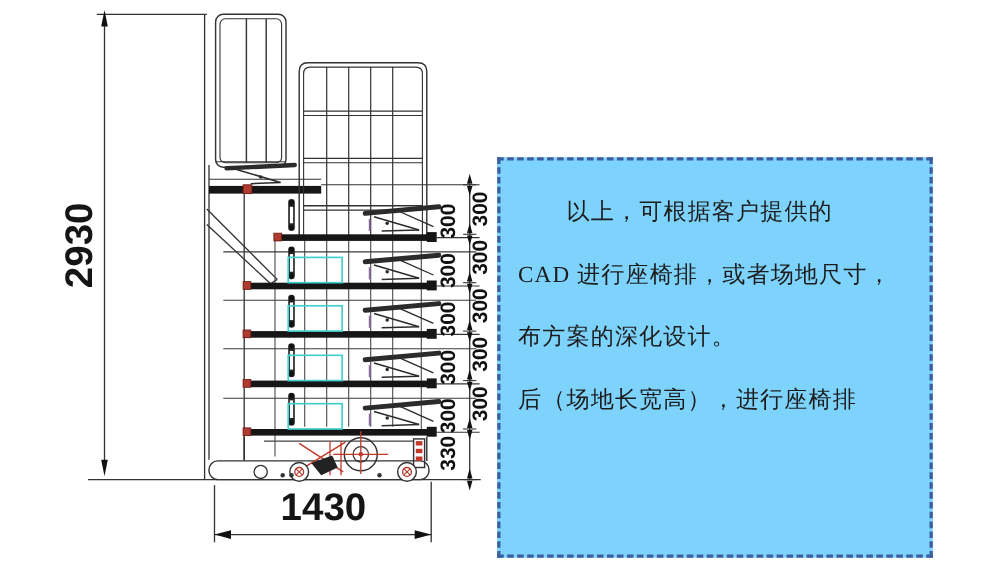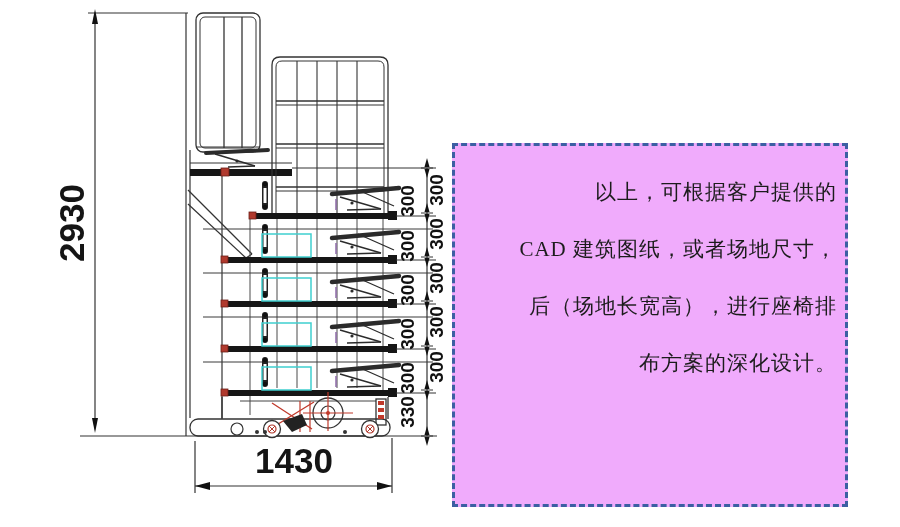--- a/index.html
+++ b/index.html
@@ -2,21 +2,21 @@
 <html><head>
 <meta charset="utf-8">
 <style>
   html,body{margin:0;padding:0;background:#ffffff;}
   #stage{position:relative;width:900px;height:527px;background:#ffffff;overflow:hidden;
          font-family:"Liberation Sans",sans-serif;}
   #drawing-svg{position:absolute;left:0;top:0;}
   .dim-text{font-family:"Liberation Sans",sans-serif;fill:#151515;}
   
   #note-box{position:absolute;left:452px;top:143px;width:390px;height:358px;
-            border:3px dashed #3c5fa3;background:#f0abfc;box-sizing:content-box;text-align:right;}
+            border:3px dashed #3c5fa3;background:#7dd3fc;box-sizing:content-box;}
   #note-text{padding:18px 8px 0 16px;}
   #note-text p{margin:0;font-family:"Liberation Serif","DejaVu Serif",serif;
                font-size:21px;line-height:57px;color:#1c1c1c;letter-spacing:1px;
                white-space:nowrap;}
   #note-text p.indent{text-indent:2.1em;}
 </style>
 </head>
 <body>
 
 <div id="stage">
@@ -255,18 +255,18 @@
       <line x1="195" y1="486" x2="392" y2="486"></line>
     </g>
     <polygon points="195,486 210,482 210,490" fill="#111"></polygon>
     <polygon points="392,486 377,482 377,490" fill="#111"></polygon>
     <text class="dim-text" x="294" y="473" font-size="35" font-weight="600" text-anchor="middle">1430</text>
   </svg>
 
   <div id="note-box">
     <div id="note-text">
       <p class="indent">以上，可根据客户提供的</p>
-      <p>CAD 建筑图纸，或者场地尺寸，</p>
+      <p>CAD 进行座椅排，或者场地尺寸，</p>
+      <p>布方案的深化设计。</p>
       <p>后（场地长宽高），进行座椅排</p>
-      <p>布方案的深化设计。</p>
     </div>
   </div>
 </div>
 
 </body></html>

